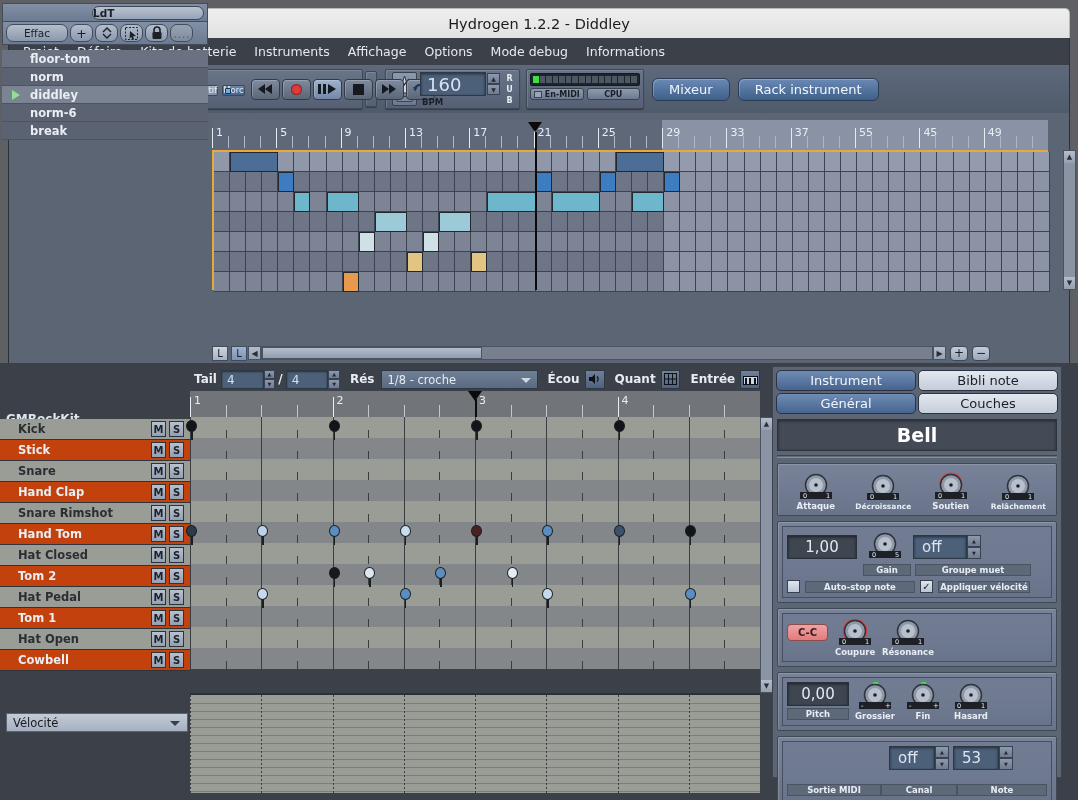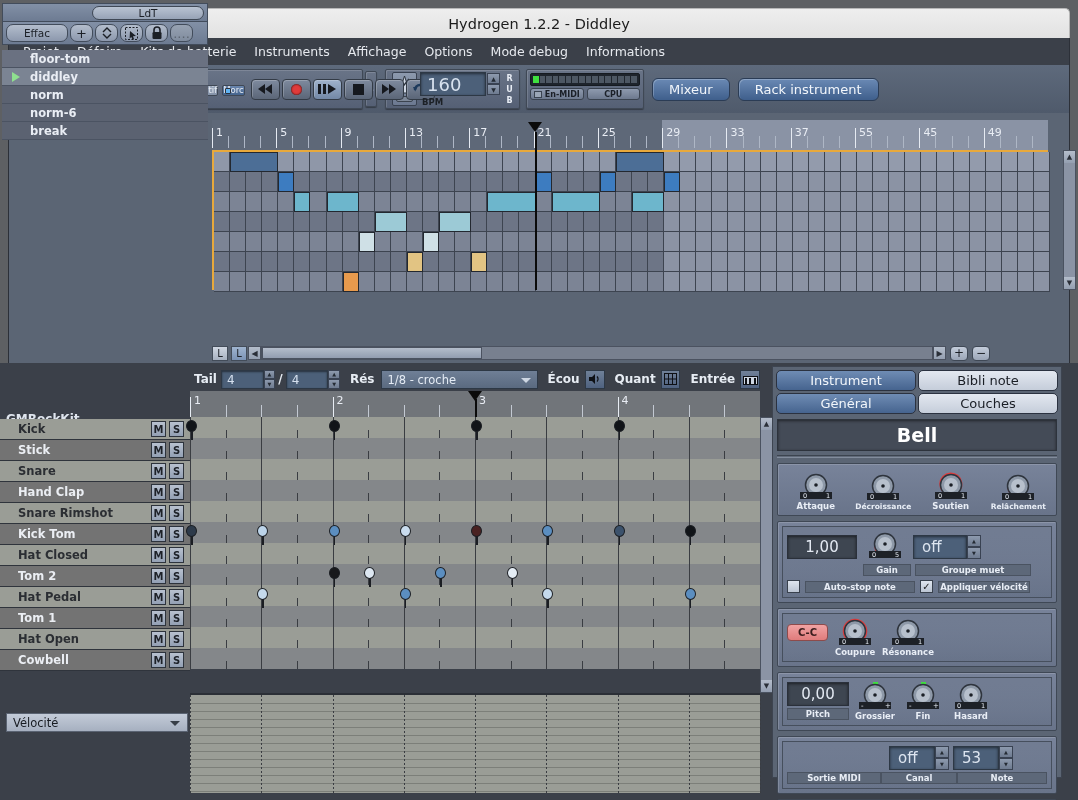--- a/index.html
+++ b/index.html
@@ -134,21 +134,21 @@
   }
   .toolbar-spacer { flex:1; }
 
   
   .song-wrap { position:absolute; left:8px; top:113px; width:1062px; height:250px;
                background:#5b6574; border-left:1px solid #2c3038; border-right:1px solid #2c3038;}
   .song-left { position:absolute; left:2px; top:3px; width:206px; }
   .ldt-row { height:19px; background:linear-gradient(#8290a6,#6d7b92); border:1px solid #424c5b;
              display:flex; align-items:center; justify-content:flex-end; padding-right:3px;}
   .ldt-btn { width:112px; height:14px; border-radius:7px; background:linear-gradient(#b9c3d2,#97a3b6);
-             border:1px solid #3f4855; font-size:10.5px; color:#1c2027; text-align:center; line-height:13px;}
+             border:1px solid #3f4855; font-size:10.5px; color:#1c2027; text-align:left; line-height:13px;font-weight:bold;}
   .tool-row { height:23px; background:linear-gradient(#8290a6,#6d7b92); border:1px solid #424c5b; border-top:none;
               display:flex; align-items:center; gap:2px; padding:0 3px;}
   .trbtn { height:18px; border-radius:7px; background:linear-gradient(#b3bdcc,#8c98ad);
            border:1px solid #424c5b; display:flex; align-items:center; justify-content:center;
            font-size:10.5px; color:#1b1f26; }
   .trbtn.effac { width:62px; }
   .trbtn.sq { width:23px; font-size:13px; }
   .trbtn.dim { background:linear-gradient(#97a2b2,#808c9e); color:#5d6672; }
 
   .pat-names { position:absolute; left:2px; top:50px; width:206px; }
@@ -212,21 +212,21 @@
            color:#e5ecf5; font-size:11.5px; line-height:18px; padding-left:6px; position:relative; }
   .combo .car { position:absolute; right:6px; top:7px; width:0;height:0;
                 border-left:5px solid transparent;border-right:5px solid transparent;border-top:5px solid #cdd6e2;}
   .iconbtn { width:22px; height:19px; background:linear-gradient(#6f8098,#4f6280); border:1px solid #2d3845;
              display:flex; align-items:center; justify-content:center; margin-left:3px; }
 
   .inst-list { position:absolute; left:0; top:56px; width:190px; }
   .inst-row { height:21px; border-bottom:1px solid #2f343c; display:flex; align-items:center;
               padding-left:18px; font-size:11.5px; font-weight:bold; color:#eef2f8; position:relative; }
   .inst-row.a { background:#9a9d96; color:#2b2e33;}
-  .inst-row.b { background:#737373; color:#ebeef3;text-align:center;}
+  .inst-row.b { background:#c2410c; color:#ebeef3;text-align:center;}
   .ms { position:absolute; top:2px; width:15px; height:16px; border:1px solid #2d333c;
         background:linear-gradient(#b8c1cf,#93a0b4); font-size:10px; font-weight:bold; color:#1d2128;
         display:flex; align-items:center; justify-content:center;}
   .ms.m { right:24px; }
   .ms.s { right:6px; }
 
   .velo-area { position:absolute; left:0; top:330px; width:190px; height:105px; background:#3b4049;}
   .velo-combo { position:absolute; left:6px; top:20px; width:182px; height:19px;
                 background:linear-gradient(#c3cbd8,#a6b0c0); border:1px solid #5a6372;
                 font-size:11.5px; color:#181c22; line-height:18px; padding-left:6px;}
@@ -465,27 +465,27 @@
           </svg>
       </div>
       <div class="trbtn sq dim">....</div>
     </div>
   </div>
 
   <div class="pat-names">
     <div class="pat-row alt">
         <span>floor-tom</span>
       </div>
+    <div class="pat-row">
+        <span>norm</span>
+      </div>
     <div class="pat-row sel">
       <span class="playmark"></span>
       <span>diddley</span>
     </div>
-    <div class="pat-row">
-        <span>norm</span>
-      </div>
     <div class="pat-row">
         <span>norm-6</span>
       </div>
     <div class="pat-row">
         <span>break</span>
       </div>
   </div>
 
   <div class="song-ruler">
     <div class="ruler-top" id="song-ruler-top">
@@ -1040,21 +1040,21 @@
           <span>Hand Clap</span>
           <span class="ms m">M</span>
           <span class="ms s">S</span>
         </div>
         <div class="inst-row a">
           <span>Snare Rimshot</span>
           <span class="ms m">M</span>
           <span class="ms s">S</span>
         </div>
         <div class="inst-row b">
-          <span>Kick Tom</span>
+          <span>Hand Tom</span>
           <span class="ms m">M</span>
           <span class="ms s">S</span>
         </div>
         <div class="inst-row a">
           <span>Hat Closed</span>
           <span class="ms m">M</span>
           <span class="ms s">S</span>
         </div>
         <div class="inst-row b">
           <span>Tom 2</span>
@@ -1612,21 +1612,21 @@
               <div style="height:12px;">▲</div>
               <div style="height:12px;">▼</div>
             </div>
           <div class="selbox" style="width:46px;">53</div>
           <div class="spin2" style="width:14px;margin-left:-4px;">
               <div style="height:12px;">▲</div>
               <div style="height:12px;">▼</div>
             </div>
           <div style="width:30px;"></div>
         </div>
-        <div style="display:flex;gap:0;margin-top:2px;">
+        <div style="display:flex;gap:0;margin-top:14px;">
           <div class="subcap" style="width:94px;">Sortie MIDI</div>
           <div class="subcap" style="width:76px;">Canal</div>
           <div class="subcap" style="width:90px;">Note</div>
         </div>
       </div>
     </div>
 
     <div class="ip-box">
       
     </div>

